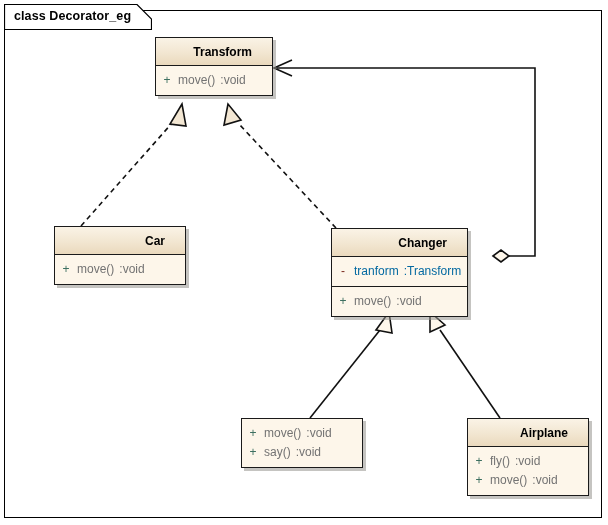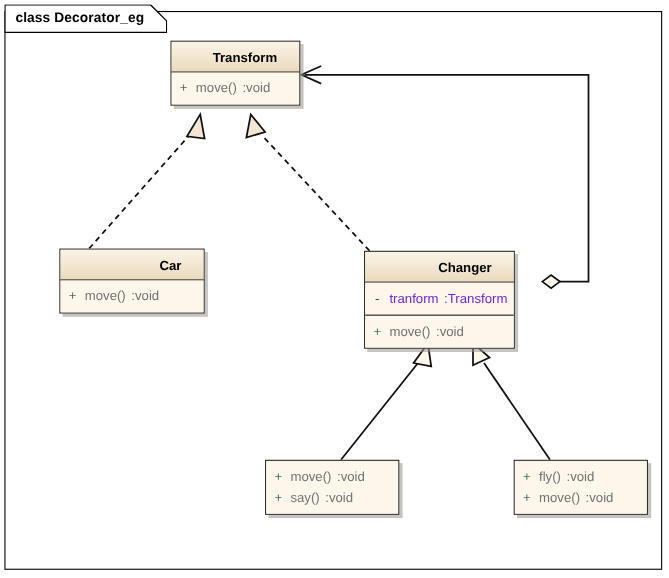--- a/index.html
+++ b/index.html
@@ -101,21 +101,21 @@
     width: 22px;
     text-align: center;
     flex: 0 0 22px;
     color: #333333;
     font-size: 12px;
   }
   .mem-name { margin-right: 5px; }
 
   
   .m-op   { color: #737373; }   
-  .m-attr { color: #6d28d9; }   
+  .m-attr { color: #0369a1; }   
   .v-op   { color: #3c6f60; }
   .v-attr { color: #7a2a1e; }
 </style>
 </head>
 <body>
 
 <div id="canvas">
 
   <div id="frame-border"></div>
 
@@ -212,20 +212,21 @@
       </div>
       <div class="uml-member">
         <span class="vis v-op">+</span>
         <span class="mem-name m-op">say()</span>
         <span class="m-op">:void</span>
       </div>
     </div>
   </div>
 
   <div class="uml-class" style="left:467px; top:418px; width:122px;">
+    <div class="uml-header">Airplane</div>
     <div class="uml-compartment">
       <div class="uml-member">
         <span class="vis v-op">+</span>
         <span class="mem-name m-op">fly()</span>
         <span class="m-op">:void</span>
       </div>
       <div class="uml-member">
         <span class="vis v-op">+</span>
         <span class="mem-name m-op">move()</span>
         <span class="m-op">:void</span>

